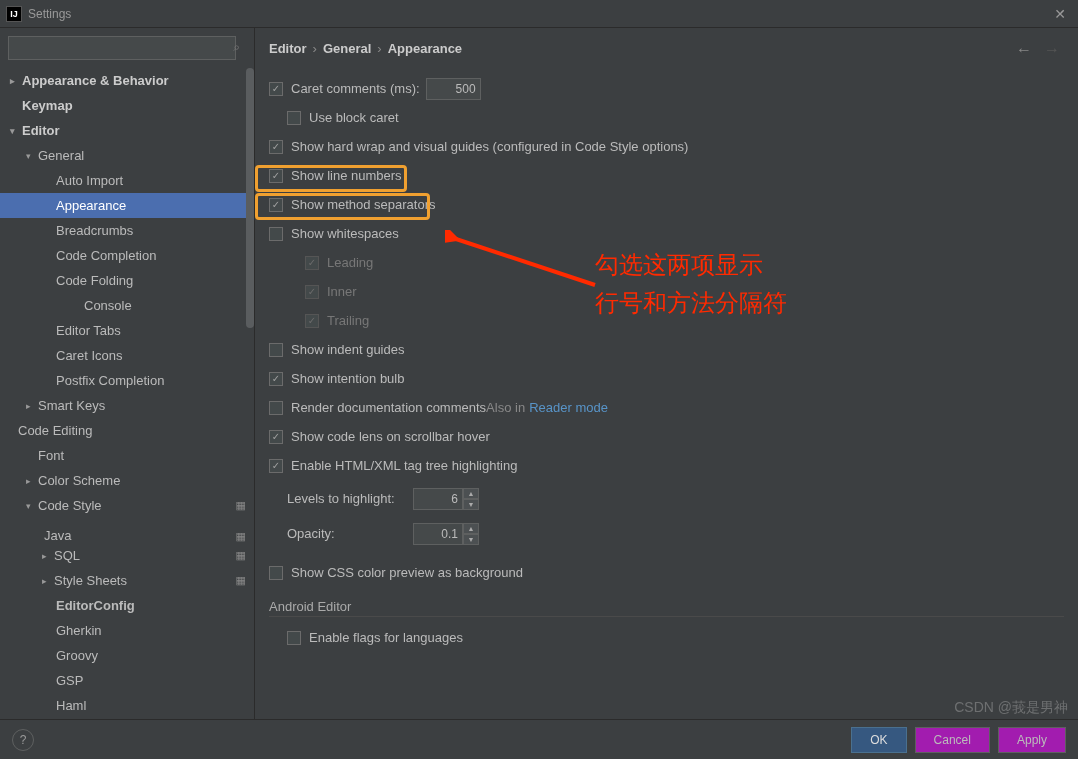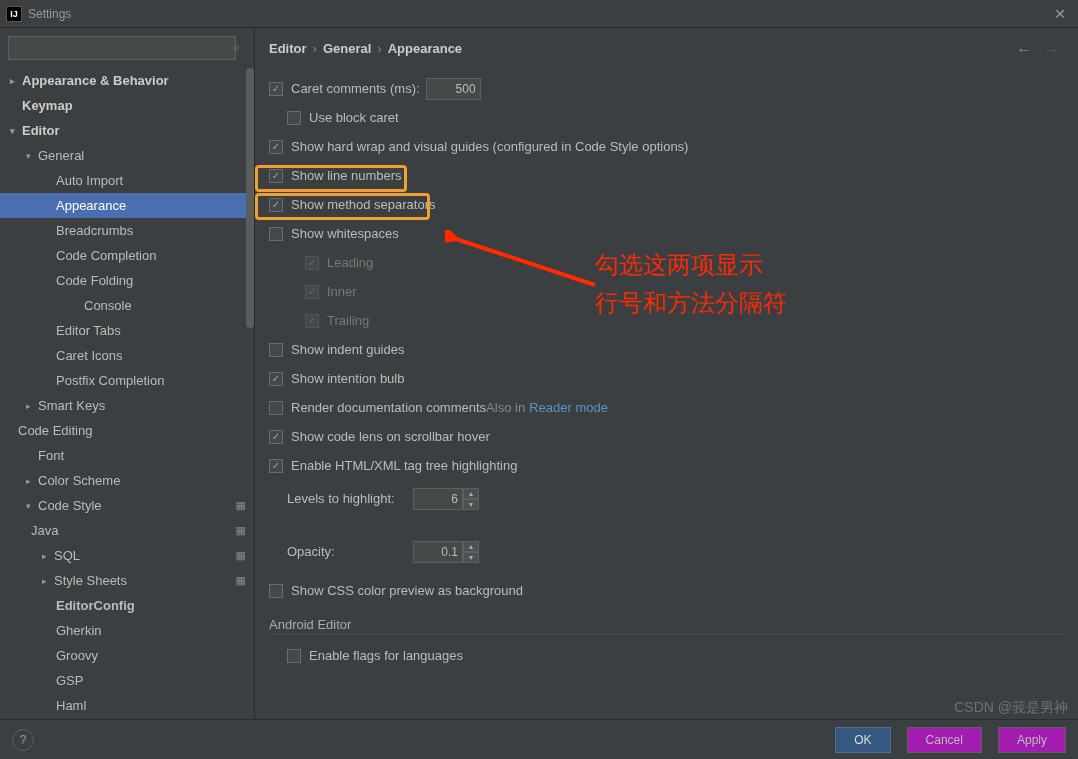--- a/index.html
+++ b/index.html
@@ -41,21 +41,21 @@
 .spinner-btns { display: flex; flex-direction: column; margin-left: 0; }
 .spinner-btns span { width: 16px; height: 11px; background: #4c5052; border: 1px solid #5e6060; font-size: 7px; display: flex; align-items: center; justify-content: center; color: #aaa; cursor: pointer; }
 .highlight-box { border: 3px solid #f0a030; border-radius: 4px; padding: 1px 4px 1px 0; position: absolute; left: 0px; }
 .hb1 { top: 97px; width: 152px; height: 27px; }
 .hb2 { top: 125px; width: 175px; height: 27px; }
 .link { color: #5894c8; cursor: pointer; }
 .secondary { color: #888; }
 .section-title { color: #aaa; margin-top: 12px; margin-bottom: 6px; border-bottom: 1px solid #4a4a4a; padding-bottom: 2px;}
 .footer { height: 40px; border-top: 1px solid #2b2b2b; display: flex; align-items: center; justify-content: space-between; padding: 0 12px; background: #3c3f41; }
 .help-btn { width: 22px; height: 22px; border: 1px solid #5e6060; border-radius: 50%; display: flex; align-items: center; justify-content: center; color: #999; cursor: pointer; font-size: 12px;}
-.btn-row { display: flex; gap: 16px; }
+.btn-row { display: flex; gap: 8px; }
 .btn { height: 26px; padding: 0 18px; border: 1px solid #5e6060; background: #a21caf; color: #bbb; font-size: 12px; cursor: pointer; display: flex; align-items: center; }
 .btn.primary { background: #365880; border-color: #4a708f; color: #ddd; }
 .watermark { position: absolute; right: 10px; bottom: 42px; color: rgba(200,200,200,0.35); font-size: 14px; pointer-events: none; }
 .annotation-arrow { position: absolute; left: 190px; top: 162px; pointer-events: none; }
 .annotation-text { position: absolute; left: 340px; top: 178px; color: #ff2a00; font-size: 24px; line-height: 1.6; font-family: "SimSun","Songti SC",serif; pointer-events: none; }
 </style>
 </head>
 <body>
 
 <div class="titlebar">
@@ -127,21 +127,21 @@
         </div>
       <div class="tree-item" style="padding-left:26px;">
           <span class="chev">▸</span>
           <span>Color Scheme</span>
         </div>
       <div class="tree-item" style="padding-left:26px;">
           <span class="chev">▾</span>
           <span>Code Style</span>
           <span class="gear-icon">▦</span>
         </div>
-      <div class="tree-item" style="padding-left:31px;">
+      <div class="tree-item" style="padding-left:44px;align-items:flex-end;">
           <span>Java</span>
           <span class="gear-icon">▦</span>
         </div>
       <div class="tree-item" style="padding-left:42px;">
           <span class="chev">▸</span>
           <span>SQL</span>
           <span class="gear-icon">▦</span>
         </div>
       <div class="tree-item" style="padding-left:42px;">
           <span class="chev">▸</span>
@@ -241,21 +241,21 @@
       <div class="row indent1" style="margin-top:4px;">
         <span class="lbl" style="width:120px;">Levels to highlight:</span>
         <div class="spinner-wrap">
           <input class="num-input" style="width: 50px;" value="6">
           <div class="spinner-btns">
               <span>▲</span>
               <span>▼</span>
             </div>
         </div>
       </div>
-      <div class="row indent1" style="margin-top:24px;">
+      <div class="row indent1" style="margin-top:6px;">
         <span class="lbl" style="width:120px;">Opacity:</span>
         <div class="spinner-wrap">
           <input class="num-input" style="width: 50px;" value="0.1">
           <div class="spinner-btns">
               <span>▲</span>
               <span>▼</span>
             </div>
         </div>
       </div>
       <div class="row" style="margin-top:10px;">

